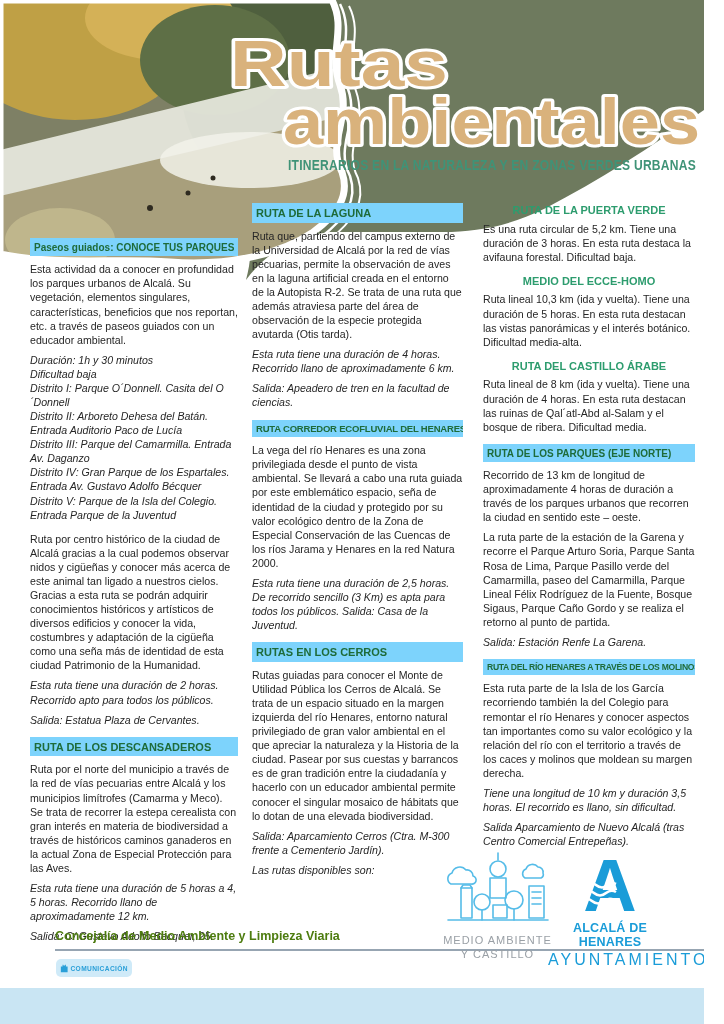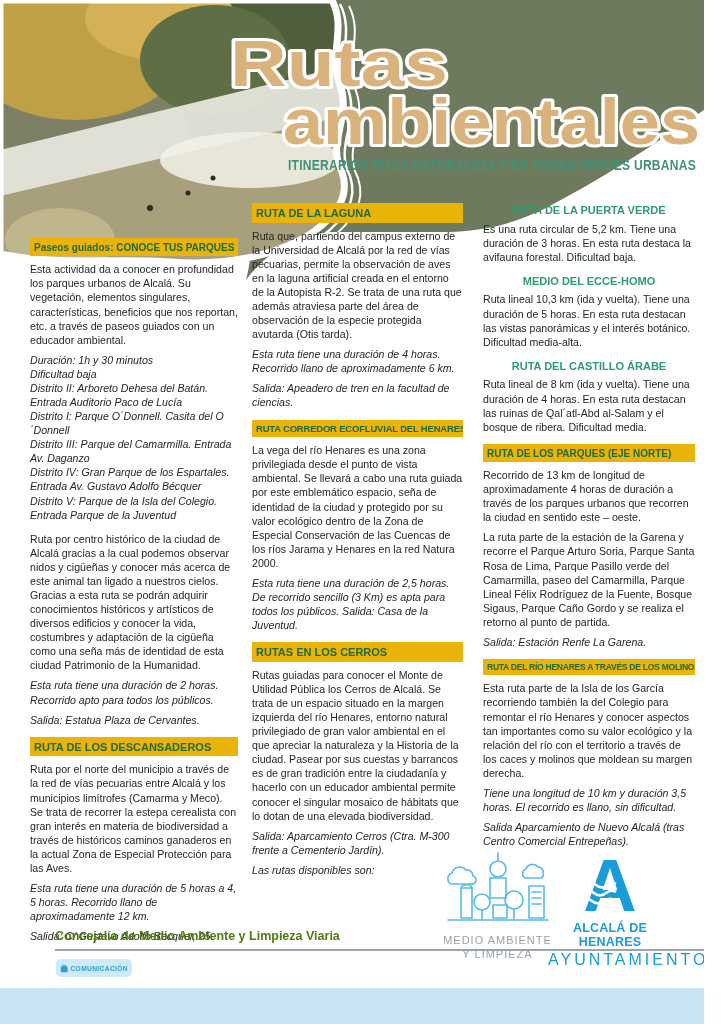--- a/index.html
+++ b/index.html
@@ -10,21 +10,21 @@
   .title{font-family:"Liberation Sans",sans-serif;font-weight:bold;font-size:64px;
          fill:#d9b27c;stroke:#ffffff;stroke-width:6;paint-order:stroke;stroke-linejoin:round;}
   .subtitle{font-family:"Liberation Sans",sans-serif;font-weight:bold;font-size:15px;
             fill:#3f9377;letter-spacing:.3px;}
   
   .col{position:absolute;font-size:10.6px;line-height:1.33;}
   #col1{left:30px;top:238px;width:208px;}
   #col2{left:252px;top:203px;width:211px;}
   #col3{left:483px;top:203px;width:212px;}
   .sec{margin:0 0 10px 0;}
-  .bar{background:#eab308;color:#1e6b39;font-weight:bold;font-size:11px;
+  .bar{background:#7dd3fc;color:#1e6b39;font-weight:bold;font-size:11px;
        padding:3px 4px 2px 4px;margin:0 0 6px 0;white-space:nowrap;overflow:hidden;}
   .bar.s10{font-size:10px;}
   .bar.s95{font-size:9.5px;letter-spacing:-.2px;}
   .bar.s86{font-size:8.6px;letter-spacing:-.3px;}
   .ctr{color:#2d9c6e;font-weight:bold;font-size:11px;text-align:center;margin:0 0 4px 0;}
   .body{margin:0 0 6px 0;}
   .det{margin:0 0 6px 0;font-style:italic;}
   .det.tight{margin:0;}
   
   .concejalia{position:absolute;left:55px;top:929px;font-weight:bold;font-size:12.5px;color:#4d7c0f;}
@@ -72,22 +72,22 @@
     <text class="title" x="283" y="144" textLength="417" lengthAdjust="spacingAndGlyphs">ambientales</text>
     <text class="subtitle" x="288" y="170" textLength="408" lengthAdjust="spacingAndGlyphs">ITINERARIOS EN LA NATURALEZA Y EN ZONAS VERDES URBANAS</text>
   </svg>
 
   <div id="col1" class="col">
     <div class="sec">
       <h3 class="bar s10">Paseos guiados: CONOCE TUS PARQUES</h3>
       <p class="body">Esta actividad da a conocer en profundidad los parques urbanos de Alcalá. Su vegetación, elementos singulares, características, beneficios que nos reportan, etc. a través de paseos guiados con un educador ambiental.</p>
       <p class="det tight">Duración: 1h y 30 minutos</p>
       <p class="det tight">Dificultad baja</p>
+      <p class="det tight">Distrito I: Parque O´Donnell. Casita del O´Donnell</p>
       <p class="det tight">Distrito II: Arboreto Dehesa del Batán. Entrada Auditorio Paco de Lucía</p>
-      <p class="det tight">Distrito I: Parque O´Donnell. Casita del O´Donnell</p>
       <p class="det tight">Distrito III: Parque del Camarmilla. Entrada Av. Daganzo</p>
       <p class="det tight">Distrito IV: Gran Parque de los Espartales. Entrada Av. Gustavo Adolfo Bécquer</p>
       <p class="det tight">Distrito V: Parque de la Isla del Colegio. Entrada Parque de la Juventud</p>
     </div>
     <div class="sec">
       <p class="body">Ruta por centro histórico de la ciudad de Alcalá gracias a la cual podemos observar nidos y cigüeñas y conocer más acerca de este animal tan ligado a nuestros cielos. Gracias a esta ruta se podrán adquirir conocimientos históricos y artísticos de diversos edificios y conocer la vida, costumbres y adaptación de la cigüeña como una seña más de identidad de esta ciudad Patrimonio de la Humanidad.</p>
       <p class="det">Esta ruta tiene una duración de 2 horas. Recorrido apto para todos los públicos.</p>
       <p class="det">Salida: Estatua Plaza de Cervantes.</p>
     </div>
     <div class="sec">
@@ -170,21 +170,21 @@
       <line x1="71" y1="59" x2="71" y2="70"></line>
       <rect x="86" y="36" width="15" height="32"></rect>
       <line x1="89" y1="42" x2="98" y2="42"></line>
       <line x1="89" y1="48" x2="98" y2="48"></line>
       <line x1="89" y1="54" x2="98" y2="54"></line>
       <rect x="50" y="55" width="14" height="13"></rect>
       <line x1="5" y1="70" x2="105" y2="70"></line>
     </svg>
     <div class="ma-text">
       <div>MEDIO AMBIENTE</div>
-      <div>Y LIMPIEZA</div>
+      <div>Y CASTILLO</div>
     </div>
   </div>
 
   <div class="ayto-logo">
     <svg width="124" height="72" viewBox="0 0 124 72">
       <text x="62" y="66" text-anchor="middle" font-family="Liberation Sans, sans-serif" font-size="74" font-weight="bold" fill="#1a9cd8">A</text>
       <path d="M36,40 q6,-5 12,0 q6,5 12,0 q4,-3 8,-1" fill="none" stroke="#ffffff" stroke-width="2.6"></path>
       <path d="M34,48 q6,-5 12,0 q6,5 12,0 q5,-4 10,-1" fill="none" stroke="#ffffff" stroke-width="2.6"></path>
       <path d="M32,56 q6,-5 12,0 q6,5 12,0 q5,-4 10,-1" fill="none" stroke="#ffffff" stroke-width="2.6"></path>
     </svg>

